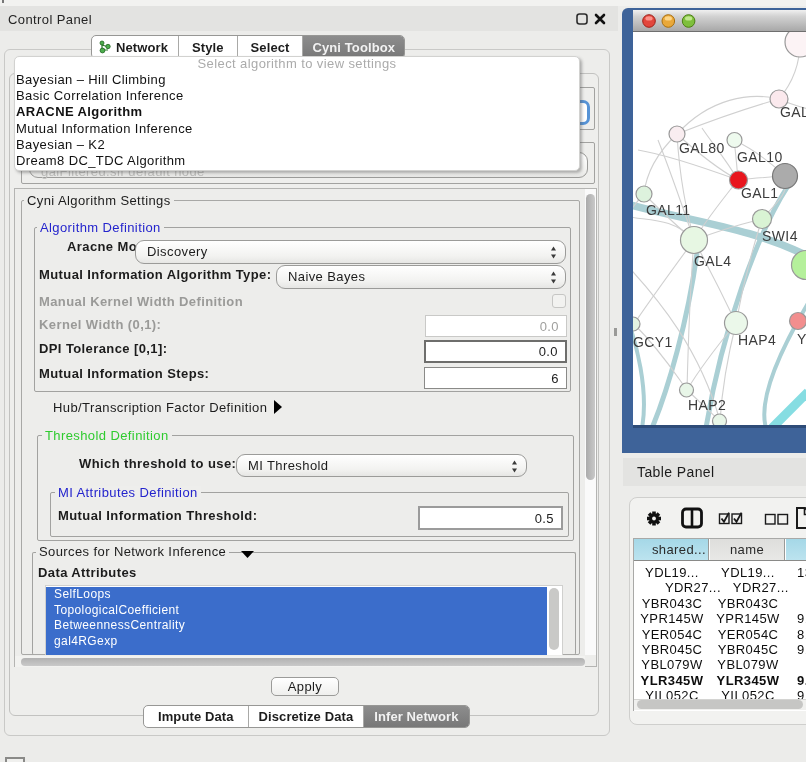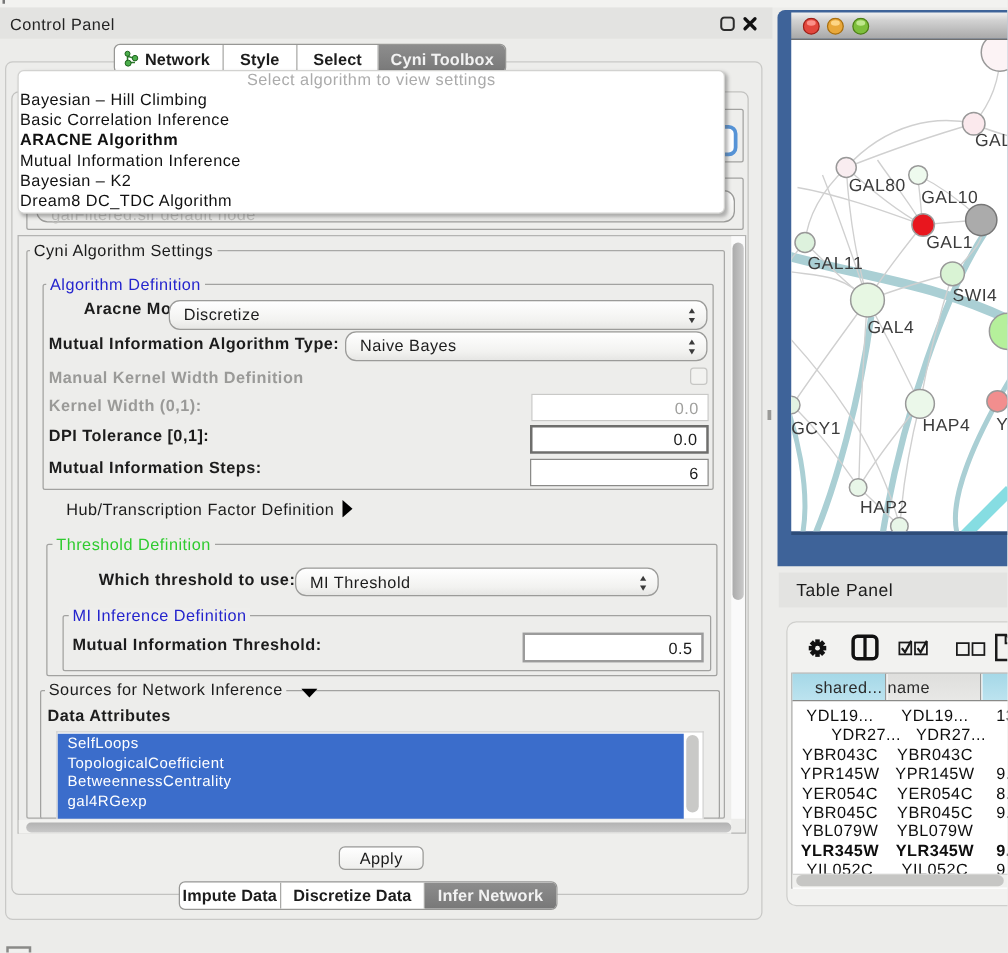--- a/index.html
+++ b/index.html
@@ -68,21 +68,21 @@
 <div class="abs" style="left:21px;top:658px;width:564px;height:8px;background:linear-gradient(#b2b2b2,#c9c9c9);border-radius:4px;"></div>
 
 <div class="groupbox" style="left:21px;top:200px;width:559px;height:455px;border-color:#a8a8a6;"></div>
 <div class="gtitle" style="left:24px;top:194px;">Cyni Algorithm Settings</div>
 
 <div class="groupbox" style="left:34px;top:227px;width:537px;height:165px;"></div>
 <div class="gtitle" style="left:37px;top:221px;color:#2424cd;">Algorithm Definition</div>
 
 <div class="abs" style="left:39px;top:239px;font-weight:bold;margin-left:28px;">Aracne Mode:</div>
 <div class="combo" style="left:135px;top:240px;width:431px;height:24px;">
-  <span class="ctext">Discretize</span>
+  <span class="ctext">Discovery</span>
   <svg class="updown" viewBox="0 0 7 13">
       <path d="M3.5 0.5 L6 4.6 L1 4.6 Z" fill="#3a3a3a"></path>
       <path d="M3.5 12.5 L6 8.4 L1 8.4 Z" fill="#3a3a3a"></path>
     </svg>
 </div>
 
 <div class="abs" style="left:39px;top:267px;font-weight:bold;">Mutual Information Algorithm Type:</div>
 <div class="combo" style="left:276px;top:265px;width:290px;height:24px;">
   <span class="ctext">Naive Bayes</span>
   <svg class="updown" viewBox="0 0 7 13">
@@ -120,21 +120,21 @@
 <div class="abs" style="left:79px;top:456px;font-weight:bold;">Which threshold to use:</div>
 <div class="combo" style="left:236px;top:454px;width:291px;height:23px;">
   <span class="ctext">MI Threshold</span>
   <svg class="updown" viewBox="0 0 7 13">
       <path d="M3.5 0.5 L6 4.6 L1 4.6 Z" fill="#3a3a3a"></path>
       <path d="M3.5 12.5 L6 8.4 L1 8.4 Z" fill="#3a3a3a"></path>
     </svg>
 </div>
 
 <div class="groupbox" style="left:50px;top:492px;width:519px;height:45px;"></div>
-<div class="gtitle" style="left:55px;top:486px;color:#2424cd;background:#eeeeec;">MI Inference Definition</div>
+<div class="gtitle" style="left:55px;top:486px;color:#2424cd;background:#eeeeec;">MI Attributes Definition</div>
 
 <div class="abs" style="left:58px;top:508px;font-weight:bold;text-align:center;">Mutual Information Threshold:</div>
 <div class="field" style="left:418px;top:506px;width:145px;height:24px;border:2px solid #9b9b9b;">
   <span class="fieldtext" style="top:3px;">0.5</span>
 </div>
 
 <div class="groupbox" style="left:32px;top:552px;width:544px;height:103px;border-bottom:none;"></div>
 <div class="gtitle" style="left:36px;top:545px;">Sources for Network Inference</div>
 <svg class="abs" style="left:241px;top:550px;" width="13" height="9" viewBox="0 0 13 9">
     <path d="M0 1 L13 1 L6.5 8 Z" fill="#000"></path>
@@ -145,21 +145,21 @@
 <div class="abs" style="left:45px;top:585px;width:518px;height:70px;background:#ffffff;border:1px solid #d0d0ce;border-bottom:none;overflow:hidden;">
   <div class="abs" style="left:0;top:1px;width:501px;height:69px;background:#3b6dcb;color:#fff;font-size:12px;line-height:15.6px;padding-left:8px;">
     SelfLoops<br>TopologicalCoefficient<br>BetweennessCentrality<br>gal4RGexp
   </div>
   <div class="abs" style="left:503px;top:2px;width:10px;height:62px;background:#c9c9c7;border-radius:5px;"></div>
 </div>
 
 <div class="abs" style="left:271px;top:677px;width:68px;height:19px;border:1px solid #9b9b99;border-radius:5px;background:linear-gradient(#ffffff,#efefed);text-align:center;line-height:17px;">Apply</div>
 
 <div class="seg" style="left:143px;top:705px;height:23px;">
-  <div style="padding:0 2px;text-align:center;">Impute Data</div>
+  <div style="padding:0 14px;text-align:center;">Impute Data</div>
   <div style="padding:0 10px;">Discretize Data</div>
   <div class="sel" style="padding:0 10px;">Infer Network</div>
 </div>
 
 <div class="abs" style="left:5px;top:757px;width:20px;height:10px;border:2px solid #8a8a88;background:#f0f0ee;"></div>
 
 <div class="abs" style="left:614px;top:328px;width:3px;height:8px;background:#9a9a98;"></div>
 
 <div class="abs" style="left:14px;top:56px;width:566px;height:115px;background:#fff;border:1px solid #d2d2d0;border-radius:5px;box-shadow:2px 2px 3px rgba(90,90,90,0.45);"></div>
 <div class="abs" style="left:14px;top:56px;width:566px;text-align:center;color:#ababab;">Select algorithm to view settings</div>
@@ -293,21 +293,21 @@
   </g>
 
   <path d="M152 3 L160 3 L166 9 L166 23 L152 23 Z" fill="none" stroke="#1a1a1a" stroke-width="2"></path>
   <path d="M159.5 3 L159.5 9.5 L166 9.5" fill="none" stroke="#1a1a1a" stroke-width="1.6"></path>
 </svg>
 
 <div class="abs" style="left:633px;top:538px;width:173px;height:173px;background:#fff;border-left:1px solid #a9a9a7;">
 
   <div class="abs" style="left:0;top:0;width:173px;height:23px;border-top:1px solid #a9a9a7;border-bottom:1px solid #8a8a88;">
     <div class="abs" style="left:0;top:0;width:75px;height:21px;background:linear-gradient(#a5d8e7,#bce3ef);border-right:1px solid #9a9a98;text-align:center;line-height:21px;color:#2a2a2a;padding-left:16px;">shared...</div>
-    <div class="abs" style="left:76px;top:0;width:75px;height:21px;background:linear-gradient(#dededc,#e8e8e6);border-right:1px solid #9a9a98;text-align:left;line-height:21px;color:#2a2a2a;">name</div>
+    <div class="abs" style="left:76px;top:0;width:75px;height:21px;background:linear-gradient(#dededc,#e8e8e6);border-right:1px solid #9a9a98;text-align:center;line-height:21px;color:#2a2a2a;">name</div>
     <div class="abs" style="left:152px;top:0;width:21px;height:21px;background:linear-gradient(#a5d8e7,#bce3ef);"></div>
   </div>
 
   <div class="abs" style="left:0;top:27px;width:187px;line-height:15.4px;color:#0e0e0e;">
     <div style="display:flex;">
         <span style="width:76px;text-align:center;">YDL19...</span>
         <span style="width:76px;text-align:center;">YDL19...</span>
         <span style="padding-left:11px;">13</span>
       </div>
     <div style="display:flex;padding-left:25px;">

